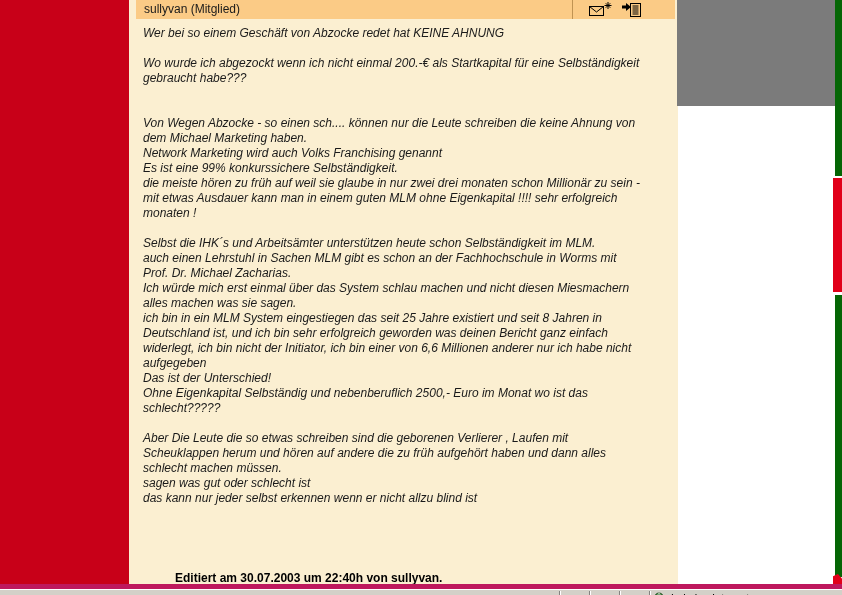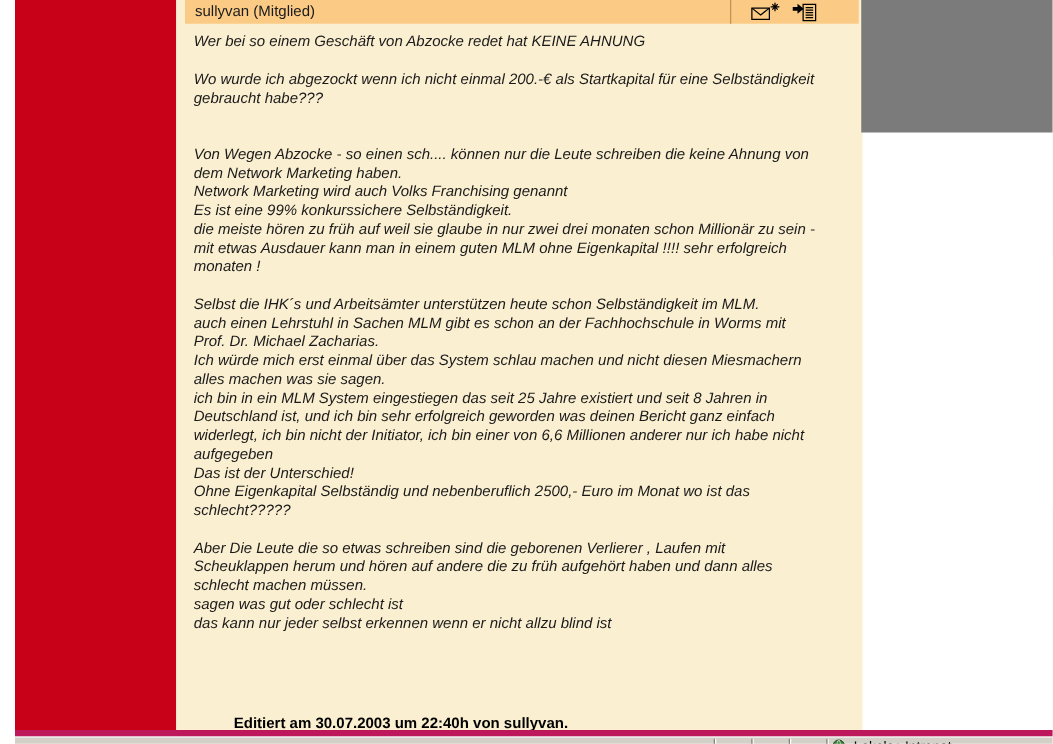--- a/index.html
+++ b/index.html
@@ -1,18 +1,18 @@
 <!DOCTYPE html>
 <html style="--left-bar: #C80018; --content-bg: #FBEFD1; --header-bg: #FBCB86; --gray-panel: #7B7B7B; --green-strip: #056605; --right-red-strip: #E10019; --statusbar-bg: #D4D0C8; --text: #1A1A1A;"><head>
 <meta charset="utf-8">
 <style>
   html,body{margin:0;padding:0;}
   body{font-family:"Liberation Sans","DejaVu Sans",sans-serif;}
   .screen{position:relative;width:842px;height:595px;background:#ffffff;overflow:hidden;}
-  .abs{position:absolute;margin-left:12px;}
+  .abs{position:absolute;}
 
   .left-bar{left:0;top:0;width:129px;height:584px;background:var(--left-bar,#C80018);}
   .content{left:129px;top:0;width:549px;height:584px;background:var(--content-bg,#FBEFD1);}
 
   .post-header{position:absolute;left:7px;top:0;width:539px;height:19px;background:var(--header-bg,#FBCB86);}
   .username{position:absolute;left:8px;top:2px;font-size:12px;line-height:15px;color:var(--text,#1A1A1A);white-space:pre;}
   .header-sep{position:absolute;left:436px;top:0;width:1px;height:19px;background:rgba(120,80,20,0.45);}
   .header-icons{position:absolute;left:452px;top:1px;height:17px;display:flex;align-items:center;gap:10px;}
   .hicon{display:inline-block;width:24px;height:16px;cursor:pointer;}
   .hicon svg{display:block;}
@@ -66,21 +66,21 @@
     </div>
 
     <div class="post-body">
         <div class="post-line">Wer bei so einem Geschäft von Abzocke redet hat KEINE AHNUNG</div>
         <div class="post-line">&nbsp;</div>
         <div class="post-line">Wo wurde ich abgezockt wenn ich nicht einmal 200.-€ als Startkapital für eine Selbständigkeit</div>
         <div class="post-line">gebraucht habe???</div>
         <div class="post-line">&nbsp;</div>
         <div class="post-line">&nbsp;</div>
         <div class="post-line">Von Wegen Abzocke - so einen sch.... können nur die Leute schreiben die keine Ahnung von</div>
-        <div class="post-line">dem Network Marketing haben.</div>
+        <div class="post-line">dem Michael Marketing haben.</div>
         <div class="post-line">Network Marketing wird auch Volks Franchising genannt</div>
         <div class="post-line">Es ist eine 99% konkurssichere Selbständigkeit.</div>
         <div class="post-line">die meiste hören zu früh auf weil sie glaube in nur zwei drei monaten schon Millionär zu sein -</div>
         <div class="post-line">mit etwas Ausdauer kann man in einem guten MLM ohne Eigenkapital !!!! sehr erfolgreich</div>
         <div class="post-line">monaten !</div>
         <div class="post-line">&nbsp;</div>
         <div class="post-line">Selbst die IHK´s und Arbeitsämter unterstützen heute schon Selbständigkeit im MLM.</div>
         <div class="post-line">auch einen Lehrstuhl in Sachen MLM gibt es schon an der Fachhochschule in Worms mit</div>
         <div class="post-line">Prof. Dr. Michael Zacharias.</div>
         <div class="post-line">Ich würde mich erst einmal über das System schlau machen und nicht diesen Miesmachern</div>

